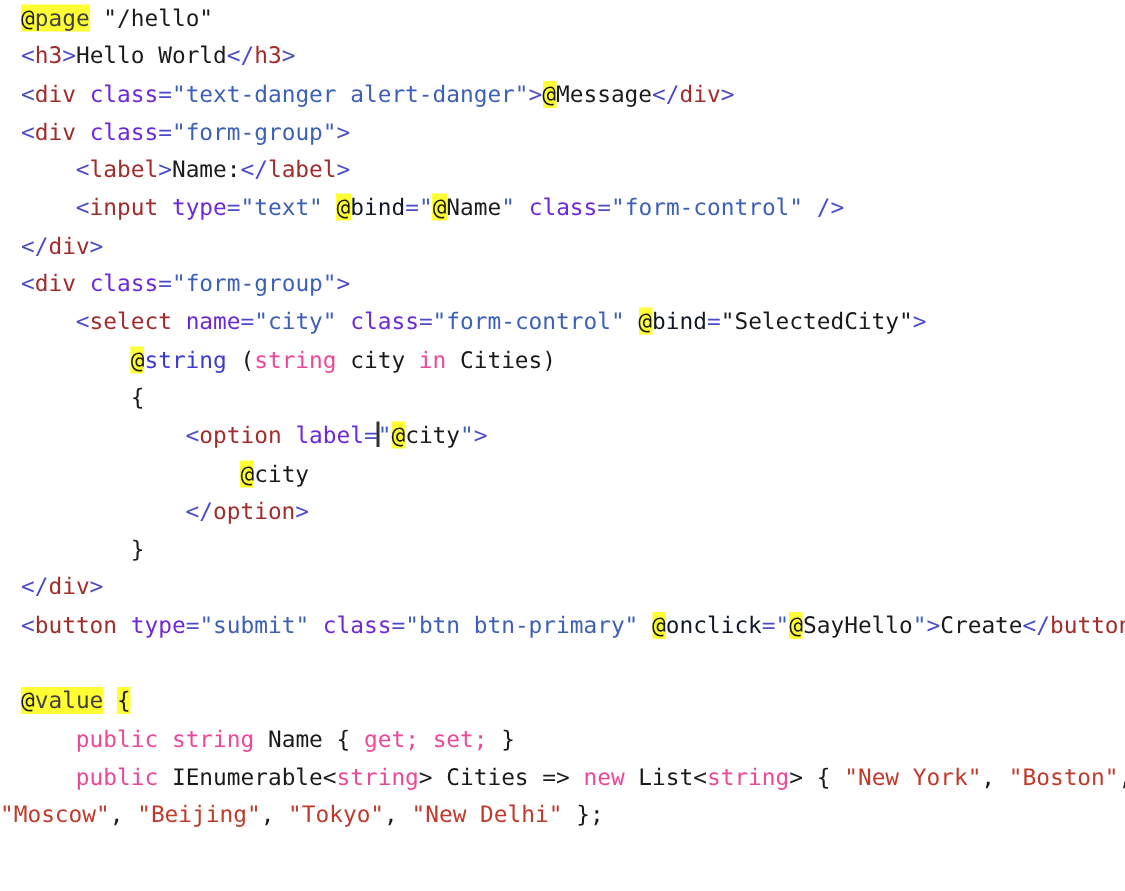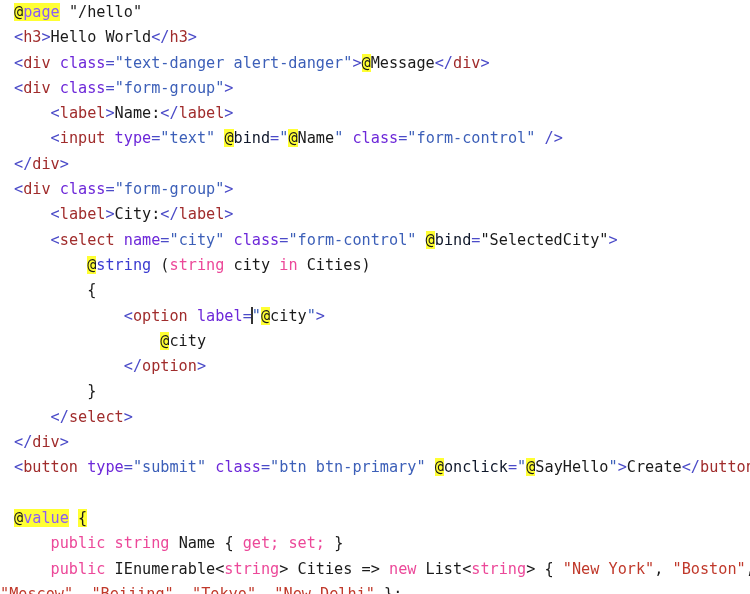--- a/index.html
+++ b/index.html
@@ -39,21 +39,21 @@
   .code-line span { white-space: pre; }
 
   
   .tok-plain      { color: #1a1a1a; }
   .tok-bracket    { color: #4b4bc8; }            
   .tok-tag        { color: #a02c2c; margin-top: 30px; }            
   .tok-attr       { color: #6d28d9; }            
   .tok-attrval    { color: #3c5fb8; }            
   .tok-string     { color: #c0392b; }            
   .tok-keyword    { color: #ec4899; }            
-  .tok-razor      { color: #8b5cf6; }            
+  .tok-razor      { color: #404040; }            
   .tok-directive  { color: #0f172a; }            
   .tok-foreach    { color: #3a3ad0; }            
   .tok-at         { color: #1a1a1a; }            
 
   .hl { background: #ffff33; }                    
 
   
   .caret {
     display: inline-block;
     width: 0;
@@ -77,37 +77,35 @@
   <div class="code-line"><span class="tok-bracket">&lt;</span><span class="tok-tag">div</span><span> </span><span class="tok-attr">class</span><span class="tok-bracket">=</span><span class="tok-attrval">"form-group"</span><span class="tok-bracket">&gt;</span></div>
 
   <div class="code-line">    <span class="tok-bracket">&lt;</span><span class="tok-tag">label</span><span class="tok-bracket">&gt;</span><span class="tok-plain">Name:</span><span class="tok-bracket">&lt;/</span><span class="tok-tag">label</span><span class="tok-bracket">&gt;</span></div>
 
   <div class="code-line">    <span class="tok-bracket">&lt;</span><span class="tok-tag">input</span><span> </span><span class="tok-attr">type</span><span class="tok-bracket">=</span><span class="tok-attrval">"text"</span><span> </span><span class="hl tok-at">@</span><span class="tok-directive">bind</span><span class="tok-bracket">=</span><span class="tok-attrval">"</span><span class="hl tok-at">@</span><span class="tok-plain">Name</span><span class="tok-attrval">"</span><span> </span><span class="tok-attr">class</span><span class="tok-bracket">=</span><span class="tok-attrval">"form-control"</span><span> </span><span class="tok-bracket">/&gt;</span></div>
 
   <div class="code-line"><span class="tok-bracket">&lt;/</span><span class="tok-tag">div</span><span class="tok-bracket">&gt;</span></div>
 
   <div class="code-line"><span class="tok-bracket">&lt;</span><span class="tok-tag">div</span><span> </span><span class="tok-attr">class</span><span class="tok-bracket">=</span><span class="tok-attrval">"form-group"</span><span class="tok-bracket">&gt;</span></div>
 
-  <div class="code-line">    <span class="tok-bracket">&lt;</span><span class="tok-tag">label</span><span class="tok-bracket">&gt;</span><span class="tok-plain">City:</span><span class="tok-bracket">&lt;/</span><span class="tok-tag">label</span><span class="tok-bracket">&gt;</span></div>
 
   <div class="code-line">    <span class="tok-bracket">&lt;</span><span class="tok-tag">select</span><span> </span><span class="tok-attr">name</span><span class="tok-bracket">=</span><span class="tok-attrval">"city"</span><span> </span><span class="tok-attr">class</span><span class="tok-bracket">=</span><span class="tok-attrval">"form-control"</span><span> </span><span class="hl tok-at">@</span><span class="tok-directive">bind</span><span class="tok-bracket">=</span><span class="tok-plain">"SelectedCity"</span><span class="tok-bracket">&gt;</span></div>
 
   <div class="code-line">        <span class="hl tok-at">@</span><span class="tok-foreach">string</span><span class="tok-plain"> (</span><span class="tok-keyword">string</span><span class="tok-plain"> city </span><span class="tok-keyword">in</span><span class="tok-plain"> Cities)</span></div>
 
   <div class="code-line">        <span class="tok-plain">{</span></div>
 
   <div class="code-line">            <span class="tok-bracket">&lt;</span><span class="tok-tag">option</span><span> </span><span class="tok-attr">label</span><span class="tok-bracket">=</span><span class="caret"></span><span class="tok-attrval">"</span><span class="hl tok-at">@</span><span class="tok-plain">city</span><span class="tok-attrval">"</span><span class="tok-bracket">&gt;</span></div>
 
   <div class="code-line">                <span class="hl tok-at">@</span><span class="tok-plain">city</span></div>
 
   <div class="code-line">            <span class="tok-bracket">&lt;/</span><span class="tok-tag">option</span><span class="tok-bracket">&gt;</span></div>
 
   <div class="code-line">        <span class="tok-plain">}</span></div>
 
-  <div class="code-line">    <span class="tok-bracket">&lt;/</span><span class="tok-tag">select</span><span class="tok-bracket">&gt;</span></div>
 
   <div class="code-line"><span class="tok-bracket">&lt;/</span><span class="tok-tag">div</span><span class="tok-bracket">&gt;</span></div>
 
   <div class="code-line"><span class="tok-bracket">&lt;</span><span class="tok-tag">button</span><span> </span><span class="tok-attr">type</span><span class="tok-bracket">=</span><span class="tok-attrval">"submit"</span><span> </span><span class="tok-attr">class</span><span class="tok-bracket">=</span><span class="tok-attrval">"btn btn-primary"</span><span> </span><span class="hl tok-at">@</span><span class="tok-directive">onclick</span><span class="tok-bracket">=</span><span class="tok-attrval">"</span><span class="hl tok-at">@</span><span class="tok-plain">SayHello</span><span class="tok-attrval">"</span><span class="tok-bracket">&gt;</span><span class="tok-plain">Create</span><span class="tok-bracket">&lt;/</span><span class="tok-tag">button</span></div>
 
   <div class="code-line">&nbsp;</div>
 
   <div class="code-line"><span class="hl"><span class="tok-at">@</span><span class="tok-razor">value</span></span><span> </span><span class="hl tok-plain">{</span></div>
 
   <div class="code-line">    <span class="tok-keyword">public</span><span> </span><span class="tok-keyword">string</span><span> </span><span class="tok-plain">Name</span><span> </span><span class="tok-plain">{</span><span> </span><span class="tok-keyword">get;</span><span> </span><span class="tok-keyword">set;</span><span> </span><span class="tok-plain">}</span></div>

